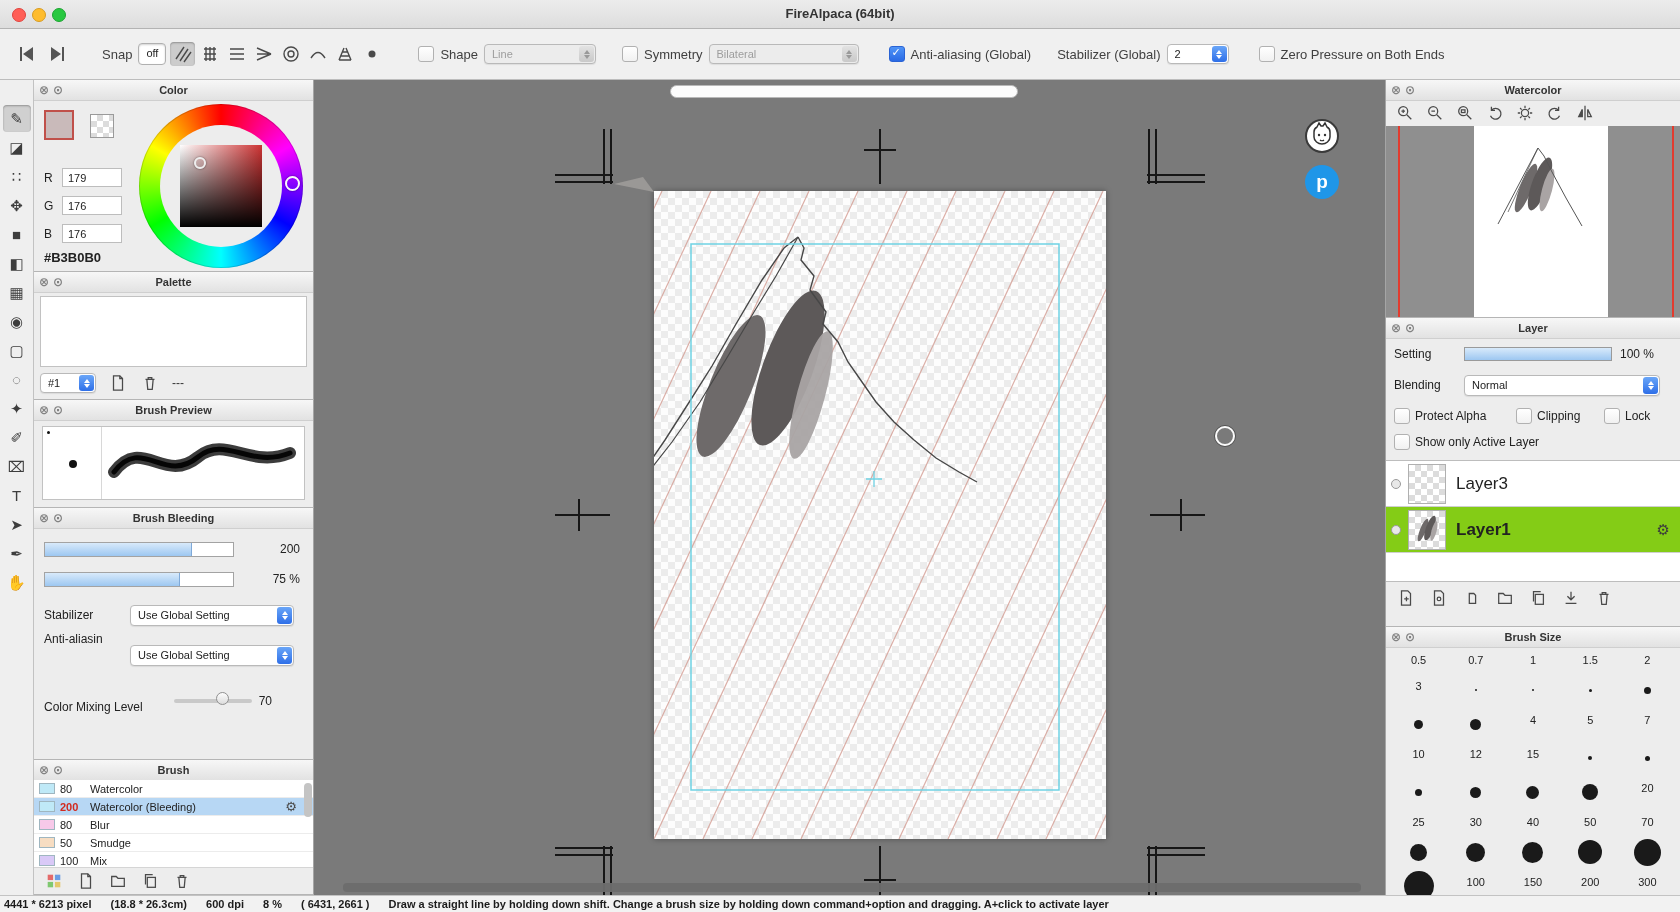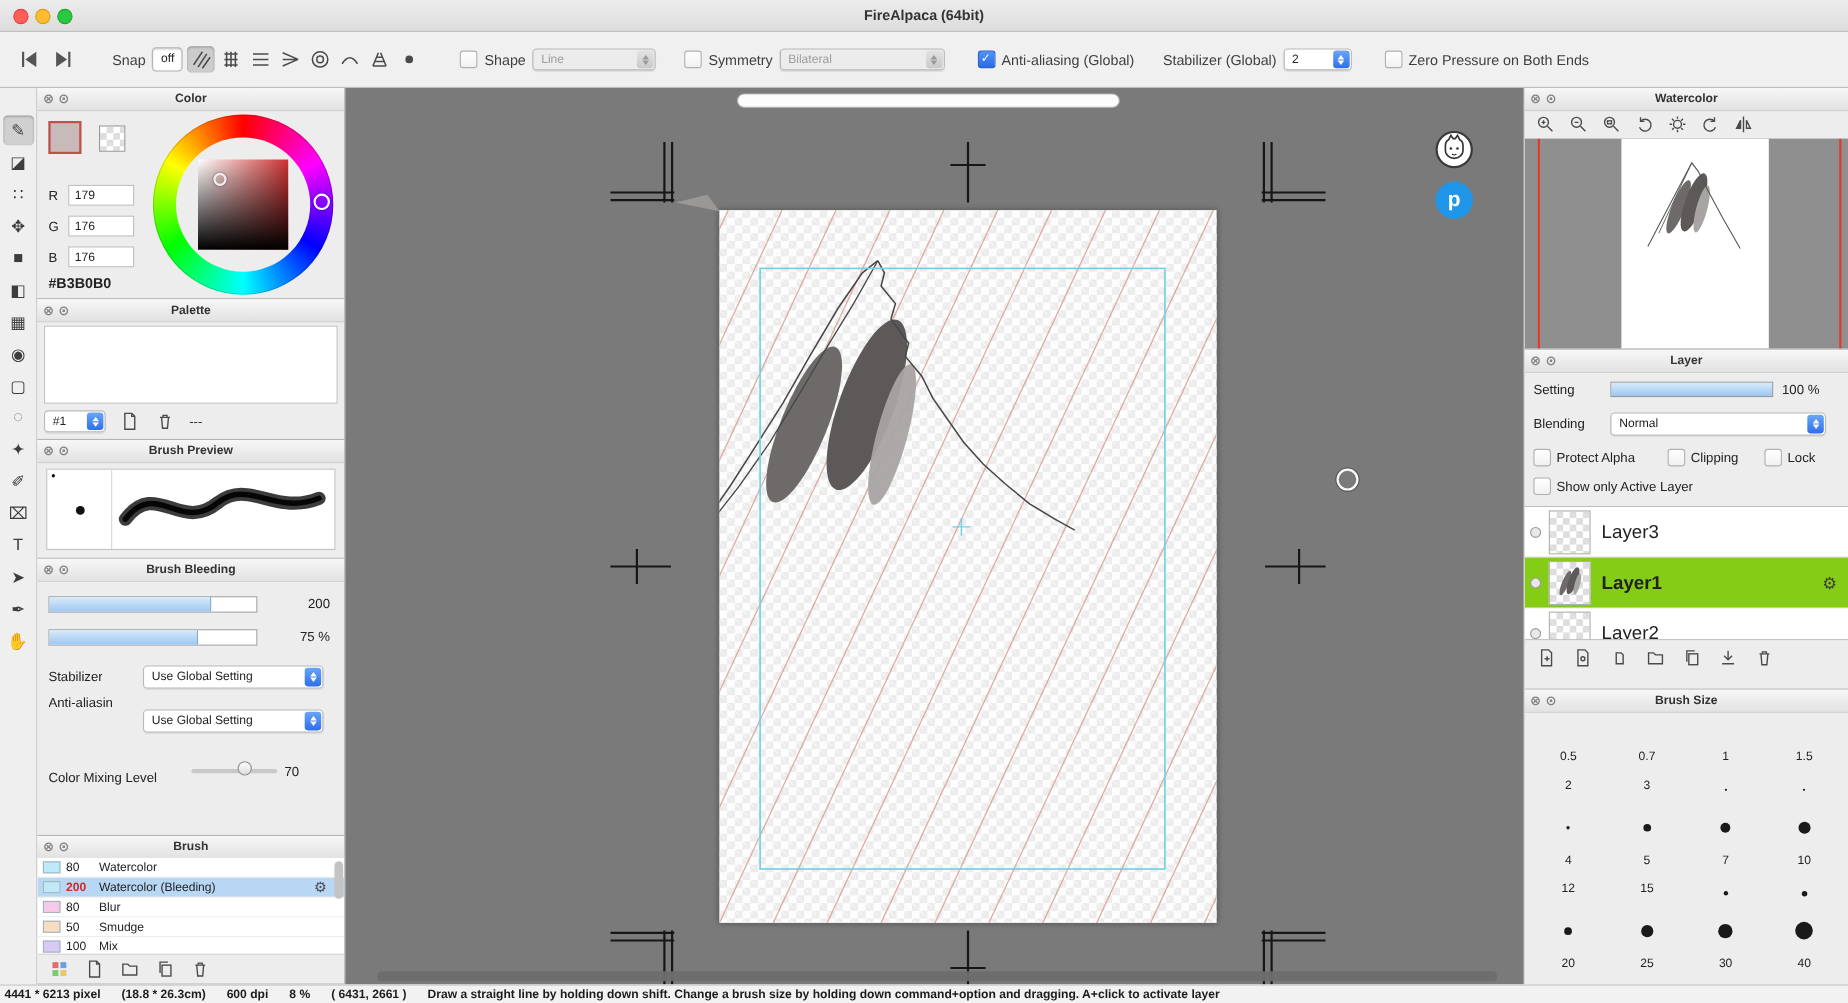--- a/index.html
+++ b/index.html
@@ -157,21 +157,21 @@
   .layer-thumb{width:38px;height:40px;margin:0 10px 0 2px;border:1px solid #b0b0b0;flex:none;
                box-sizing:border-box;position:relative;overflow:hidden;}
   .layer-name{font-size:17px;color:#222;}
   .layer-row.selected .layer-name{font-weight:bold;}
   .layer-gear{margin-left:auto;margin-right:10px;font-size:15px;color:#3c3c3c;}
   .layer-toolbar{position:absolute;left:0;right:0;top:266px;height:28px;display:flex;align-items:center;
                  gap:13px;padding-left:10px;}
 
   
   .bs-grid{position:absolute;left:4px;top:20px;right:4px;bottom:0;display:grid;
-           grid-template-columns:repeat(4,1fr);overflow:hidden;align-content:start;margin-top:28px;}
+           grid-template-columns:repeat(5,1fr);overflow:hidden;align-content:start;}
   .bs-label{height:26px;line-height:26px;text-align:center;font-size:11px;color:#222;}
   .bs-dot-cell{height:34px;display:flex;align-items:center;justify-content:center;}
   .bs-dot{border-radius:50%;background:#1a1a1a;}
 
   
   .statusbar{position:absolute;left:0;right:0;bottom:0;height:17px;background:#f2f2f2;border-top:1px solid #c3c3c3;
              font-size:11px;font-weight:bold;color:#1c1c1c;line-height:16px;white-space:nowrap;overflow:hidden;
              padding-left:4px;box-sizing:border-box;}
   .statusbar span{margin-right:16px;}
 </style>
@@ -693,25 +693,20 @@
               <span class="layer-thumb checker">
                 <svg viewBox="0 0 36 38" width="36" height="38" style="position:absolute;left:0;top:0">
                   <ellipse cx="14" cy="19" rx="3" ry="12" transform="rotate(22 14 19)" fill="#6e6a6a"></ellipse>
                   <ellipse cx="21" cy="17" rx="4" ry="13" transform="rotate(20 21 17)" fill="#5d5959"></ellipse>
                   <ellipse cx="25" cy="20" rx="2.5" ry="10" transform="rotate(15 25 20)" fill="#a9a4a4"></ellipse>
                 </svg>
               </span>
               <span class="layer-name">Layer1</span>
               <span class="layer-gear">⚙</span>
             </div>
-            <div class="layer-row">
-              <span class="vis"></span>
-              <span class="layer-thumb checker"></span>
-              <span class="layer-name">Layer2</span>
-            </div>
           </div>
         <div class="layer-toolbar">
           <span class="icon-btn">
               <svg viewBox="0 0 20 20" width="18" height="18" fill="none" stroke="#4a4a4a" stroke-width="1.4">
                 <path d="M5 2h7l3 3v13H5z"></path>
                 <path d="M8 11h5M10.5 8.5v5"></path>
               </svg>
             </span>
           <span class="icon-btn">
               <svg viewBox="0 0 20 20" width="18" height="18" fill="none" stroke="#4a4a4a" stroke-width="1.4">

